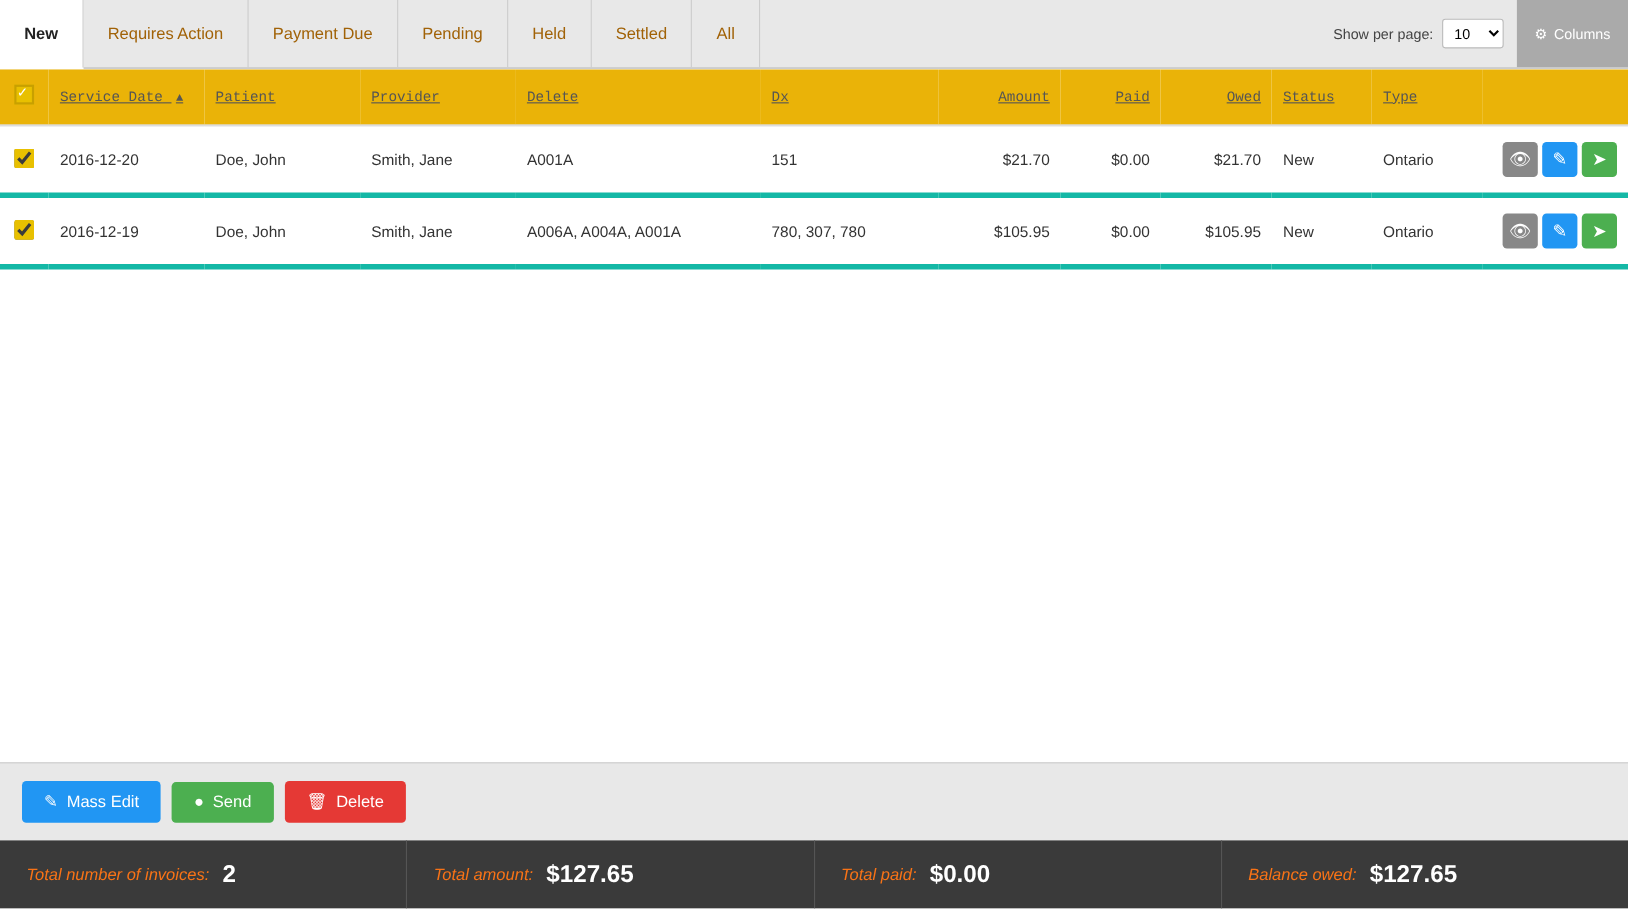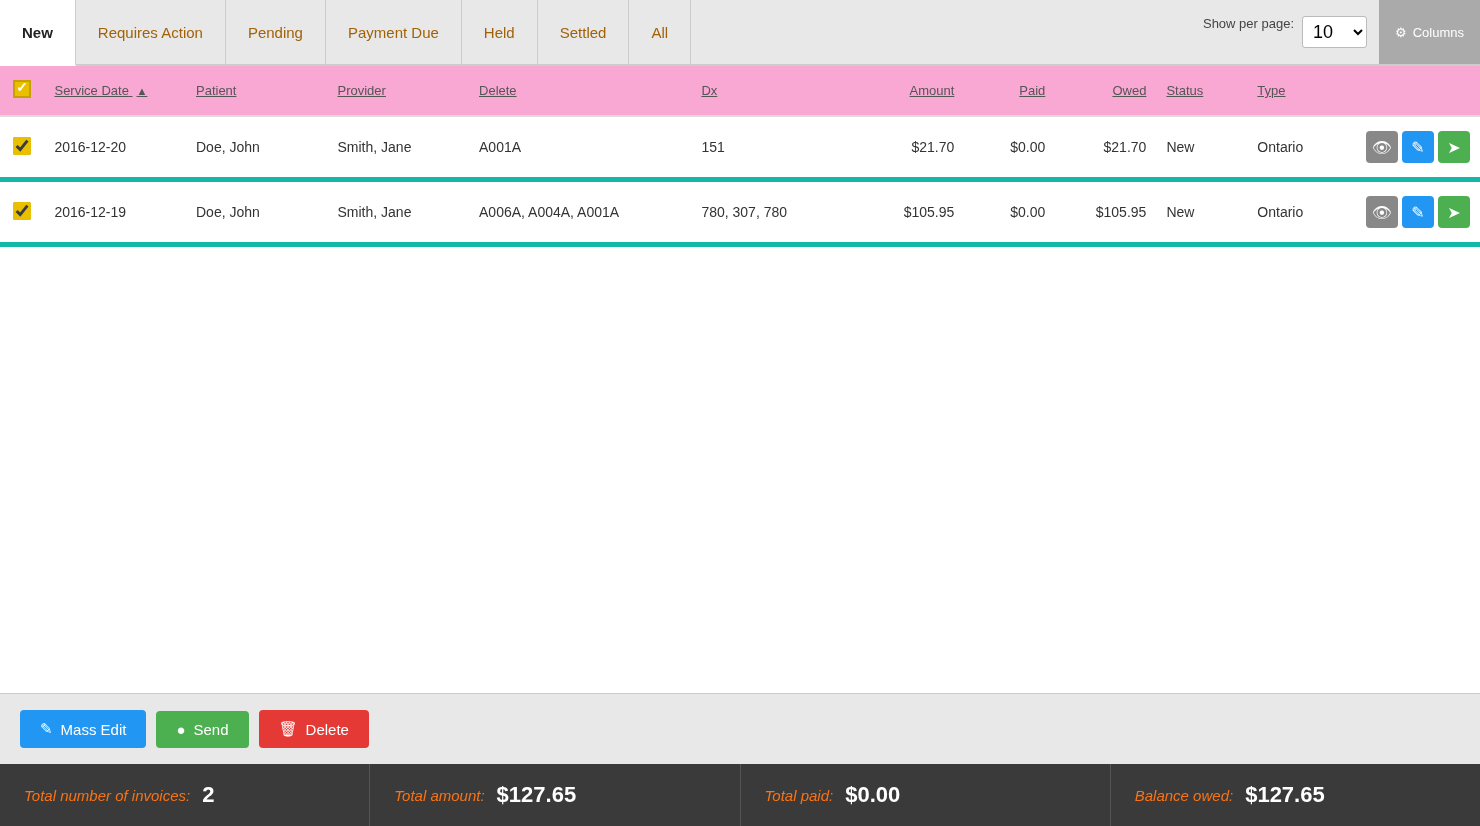--- a/index.html
+++ b/index.html
@@ -12,39 +12,39 @@
     }
     .tab {
       padding: 0 22px; display: flex; align-items: center; cursor: pointer;
       font-size: 15px; color: #a16207; border-right: 1px solid #ccc; white-space: nowrap;
     }
     .tab.active {
       background: #fff; font-weight: bold; color: #222; border-bottom: 2px solid #fff; margin-bottom: -2px;
     }
     .tabs-spacer { flex: 1; }
     .show-per-page {
-      display: flex; align-items: flex-start; gap: 8px; padding: 16px 12px; font-size: 13px; color: #444;
+      display: flex; align-items: center; gap: 8px; padding: 16px 12px; font-size: 13px; color: #444;
     }
     .show-per-page select {
-      padding: 4px 6px; border: 1px solid #bbb; border-radius: 3px; font-size: 18px; background: #fff;
+      padding: 4px 6px; border: 1px solid #bbb; border-radius: 3px; font-size: 13px; background: #fff;
     }
     .columns-btn {
       display: flex; align-items: center; gap: 6px; background: #aaa; color: #fff;
       padding: 0 16px; cursor: pointer; font-size: 13px; border: none; white-space: nowrap;
     }
 
     
     .table-container {
       flex: 1; background: #fff; overflow: auto;
     }
     table {
       width: 100%; border-collapse: collapse; table-layout: fixed;
     }
     thead tr {
-      background: #f9a8d4; border-bottom: 2px solid #ddd;
+      background: #eab308; border-bottom: 2px solid #ddd; font-family: Liberation Mono, monospace;
     }
     thead th {
       padding: 14px 10px; text-align: left; font-weight: normal; font-size: 13px;
       color: #555; border-bottom: 1px solid #ddd; white-space: nowrap; cursor: pointer;
     }
     thead th.sortable { text-decoration: underline; }
     thead th .sort-arrow { margin-left: 4px; font-size: 11px; }
     tbody tr { border-bottom: 5px solid #14b8a6; }
     tbody td {
       padding: 14px 10px; font-size: 14px; color: #333; vertical-align: middle;
@@ -118,24 +118,24 @@
 <body>
 
 <div class="tabs-bar">
   <div class="tab active">
     <span>New</span>
   </div>
   <div class="tab">
     <span>Requires Action</span>
   </div>
   <div class="tab">
+    <span>Payment Due</span>
+  </div>
+  <div class="tab">
     <span>Pending</span>
-  </div>
-  <div class="tab">
-    <span>Payment Due</span>
   </div>
   <div class="tab">
     <span>Held</span>
   </div>
   <div class="tab">
     <span>Settled</span>
   </div>
   <div class="tab">
     <span>All</span>
   </div>

